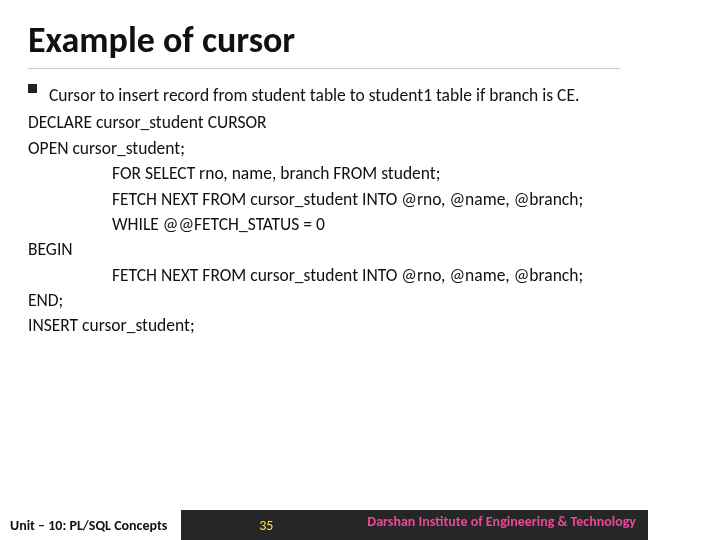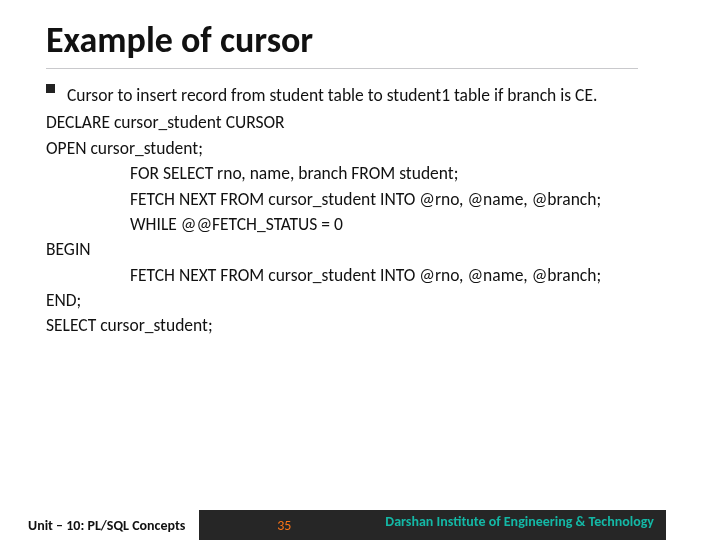--- a/index.html
+++ b/index.html
@@ -1,31 +1,31 @@
 <!DOCTYPE html>
 <html><head>
 <meta charset="utf-8">
 <style>
   * { margin: 0; padding: 0; box-sizing: border-box; }
   html, body { width: 720px; height: 540px; background: #fff; font-family: Calibri, Arial, sans-serif; color: #111; overflow: hidden; }
-  .slide { width: 648px; height: 540px; position: relative; padding: 18px 28px 0 28px; margin-left: 18px; }
+  .slide { width: 648px; height: 540px; position: relative; padding: 18px 28px 0 28px; }
   .title { font-size: 36px; font-weight: 700; letter-spacing: 0px; margin-bottom: 6px; }
   .rule { border: none; border-top: 1px solid #c9c9cc; margin-bottom: 14px; }
   .body { font-size: 17.5px; line-height: 1.45; }
   .bullet { display: flex; gap: 11px; margin-bottom: 2px; }
   .bullet-mark { width: 10px; display: inline-block; padding-top: 1px; }
   .bullet-mark svg { display: block; }
   .line { white-space: pre; }
   .ind0 { padding-left: 0; }
   .ind1 { padding-left: 84px; }
   .ind2 { padding-left: 168px; }
   .footer { position: absolute; left: 0; right: 0; bottom: 0; height: 30px; display: flex; align-items: center; font-size: 14px; border-radius: 8px; }
   .footer .unit { flex: 0 0 auto; padding: 0 14px 0 10px; font-weight: 600; background: #fff; }
-  .footer .mid { flex: 1 1 auto; background: #262626; height: 100%; display: flex; align-items: center; justify-content: center; color: #f97316; }
-  .footer .inst { flex: 0 0 auto; background: #262626; color: #14b8a6; height: 100%; display: flex; align-items: center; padding: 0 12px 8px 16px; font-weight: 600; text-align: center; }
+  .footer .mid { flex: 1 1 auto; background: #262626; height: 100%; display: flex; align-items: center; justify-content: center; color: #fde047; }
+  .footer .inst { flex: 0 0 auto; background: #262626; color: #ec4899; height: 100%; display: flex; align-items: center; padding: 0 12px 8px 16px; font-weight: 600; text-align: center; }
 </style>
 </head>
 <body>
 
 <div class="slide">
 
   <div class="title">Example of cursor</div>
   <hr class="rule">
 
   <div class="body">
@@ -40,21 +40,21 @@
     </div>
 
     <div class="line ind0">DECLARE cursor_student CURSOR</div>
     <div class="line ind0">OPEN cursor_student;</div>
     <div class="line ind1">FOR SELECT rno, name, branch FROM student;</div>
     <div class="line ind1">FETCH NEXT FROM cursor_student INTO @rno, @name, @branch;</div>
     <div class="line ind1">WHILE @@FETCH_STATUS = 0</div>
     <div class="line ind0">BEGIN</div>
     <div class="line ind1">FETCH NEXT FROM cursor_student INTO @rno, @name, @branch;</div>
     <div class="line ind0">END;</div>
-    <div class="line ind0">SELECT cursor_student;</div>
+    <div class="line ind0">INSERT cursor_student;</div>
 
   </div>
 
   <div class="footer">
     <div class="unit">Unit – 10: PL/SQL Concepts</div>
     <div class="mid">
       <span>35</span>
     </div>
     <div class="inst">Darshan Institute of Engineering &amp; Technology</div>
   </div>

